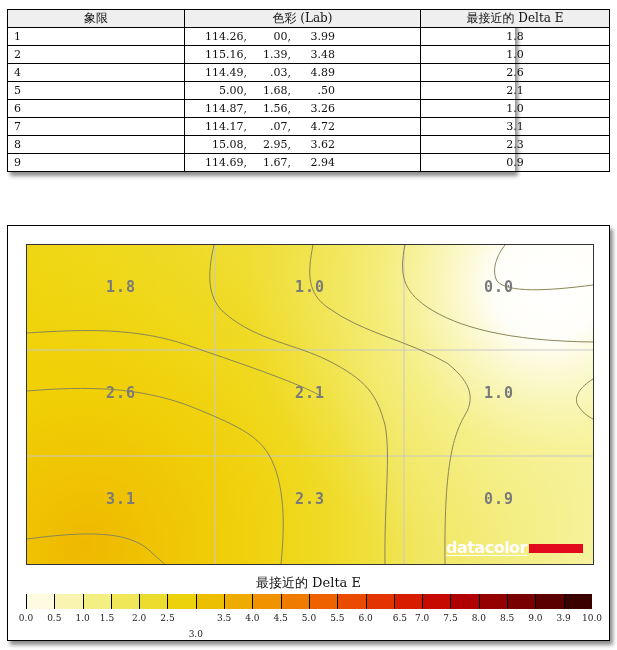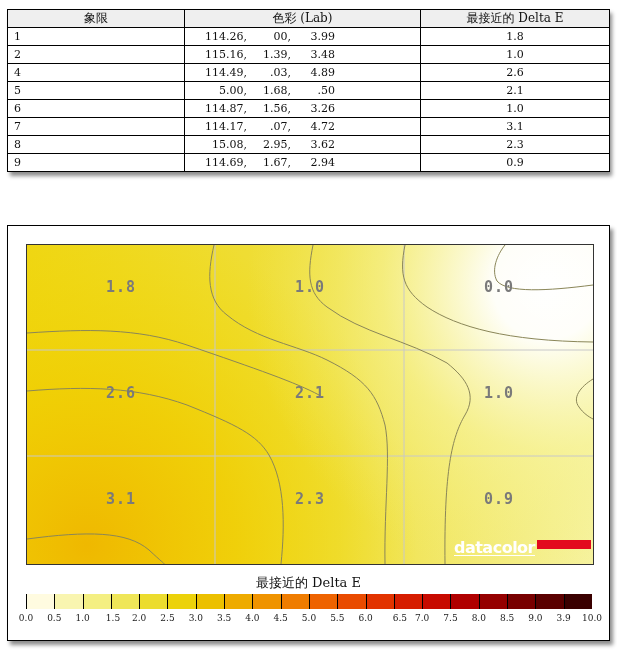--- a/index.html
+++ b/index.html
@@ -1,19 +1,19 @@
 <!DOCTYPE html>
 <html><head>
 <meta charset="utf-8">
 <style>
   html, body { margin:0; padding:0; background:#ffffff; }
   body { width:617px; height:650px; position:relative; overflow:hidden;
          font-family: "DejaVu Sans Mono", "Liberation Mono", monospace; }
   
-  .tbl-wrap { position:absolute; left:7px; top:9px; width:602px;
+  .tbl-wrap { position:absolute; left:7px; top:9px; width:508px;
               box-shadow: 3px 4px 4px rgba(0,0,0,0.45); background:#fff; }
   table.dt { border-collapse:collapse; width:602px; table-layout:fixed;
              font-family: "DejaVu Serif", "Liberation Serif", serif; font-size:11px; color:#111; }
   table.dt th, table.dt td { border:1px solid #000; height:17px; padding:0 6px; white-space:pre; overflow:hidden; }
   table.dt th { background:#efefef; font-weight:normal; text-align:center; font-size:12px; }
   table.dt td.c1 { text-align:left; }
   table.dt td.c2 { text-align:left; }
   table.dt td.c3 { text-align:center; }
   .lab { display:inline-block; }
   .lab span { display:inline-block; text-align:right; }
@@ -22,21 +22,21 @@
   .lab .v2 { width:44px; }
   
   .chart-box { position:absolute; left:7px; top:225px; width:601px; height:414px;
                border:1px solid #000; background:#fff;
                box-shadow: 3px 4px 4px rgba(0,0,0,0.45); }
   .plot { position:absolute; left:18px; top:18px; width:566px; height:319px;
           border:1px solid #333; overflow:hidden; }
   .plot svg { position:absolute; left:0; top:0; }
   .zone-label { position:absolute; font-family:"DejaVu Sans Mono", monospace; font-weight:bold;
                 font-size:15px; color:#7a7a7a; letter-spacing:1px; transform:translate(-50%,-50%); }
-  .brand { position:absolute; right:2px; bottom:8px; display:flex; }
+  .brand { position:absolute; right:10px; bottom:8px; display:flex; align-items:center; }
   .brand-text { font-family:"DejaVu Sans", sans-serif; font-weight:bold; font-size:16px;
                 color:#ffffff; letter-spacing:-0.5px; border-bottom:1px solid #fff; line-height:15px; }
   .brand-bar { width:54px; height:9px; background:#e30a1e; margin-left:2px; }
   .legend-title { position:absolute; left:0; width:601px; top:348px; text-align:center;
                   font-family:"DejaVu Serif", "Liberation Serif", serif; font-size:13px; color:#111; }
   .legend-bar { position:absolute; left:18px; top:368px; width:566px; height:15px; display:flex; }
   .legend-seg { flex:1; height:15px; border-left:1px solid #000; box-sizing:border-box; }
   .legend-ticks { position:absolute; left:12px; top:387px; width:580px; height:12px; }
   .legend-tick { position:absolute; transform:translateX(-50%);
                  font-family:"DejaVu Serif", "Liberation Serif", serif; font-size:9px; color:#222; white-space:nowrap; }
@@ -181,24 +181,24 @@
       <div class="legend-seg" style="background: rgb(176, 0, 0);"></div>
       <div class="legend-seg" style="background: rgb(149, 0, 0);"></div>
       <div class="legend-seg" style="background: rgb(120, 0, 0);"></div>
       <div class="legend-seg" style="background: rgb(90, 0, 0);"></div>
       <div class="legend-seg" style="background: rgb(58, 0, 0);"></div>
     </div>
   <div class="legend-ticks" id="legendTicks">
       <span class="legend-tick" style="left: 6px;">0.0</span>
       <span class="legend-tick" style="left: 34.3px;">0.5</span>
       <span class="legend-tick" style="left: 62.6px;">1.0</span>
-      <span class="legend-tick" style="left: 93px;">1.5</span>
+      <span class="legend-tick" style="left: 87px;">1.5</span>
       <span class="legend-tick" style="left: 119.2px;">2.0</span>
       <span class="legend-tick" style="left: 147.5px;">2.5</span>
-      <span class="legend-tick" style="left: 175.8px;">3.0</span>
+      <span class="legend-tick" style="left: 175.8px; margin-top: 16px;">3.0</span>
       <span class="legend-tick" style="left: 204.1px;">3.5</span>
       <span class="legend-tick" style="left: 232.4px;">4.0</span>
       <span class="legend-tick" style="left: 260.7px;">4.5</span>
       <span class="legend-tick" style="left: 289px;">5.0</span>
       <span class="legend-tick" style="left: 317.3px; text-align: center;">5.5</span>
       <span class="legend-tick" style="left: 345.6px;">6.0</span>
       <span class="legend-tick" style="left: 373.9px; padding-left: 12px;">6.5</span>
       <span class="legend-tick" style="left: 402.2px;">7.0</span>
       <span class="legend-tick" style="left: 430.5px;">7.5</span>
       <span class="legend-tick" style="left: 458.8px;">8.0</span>

